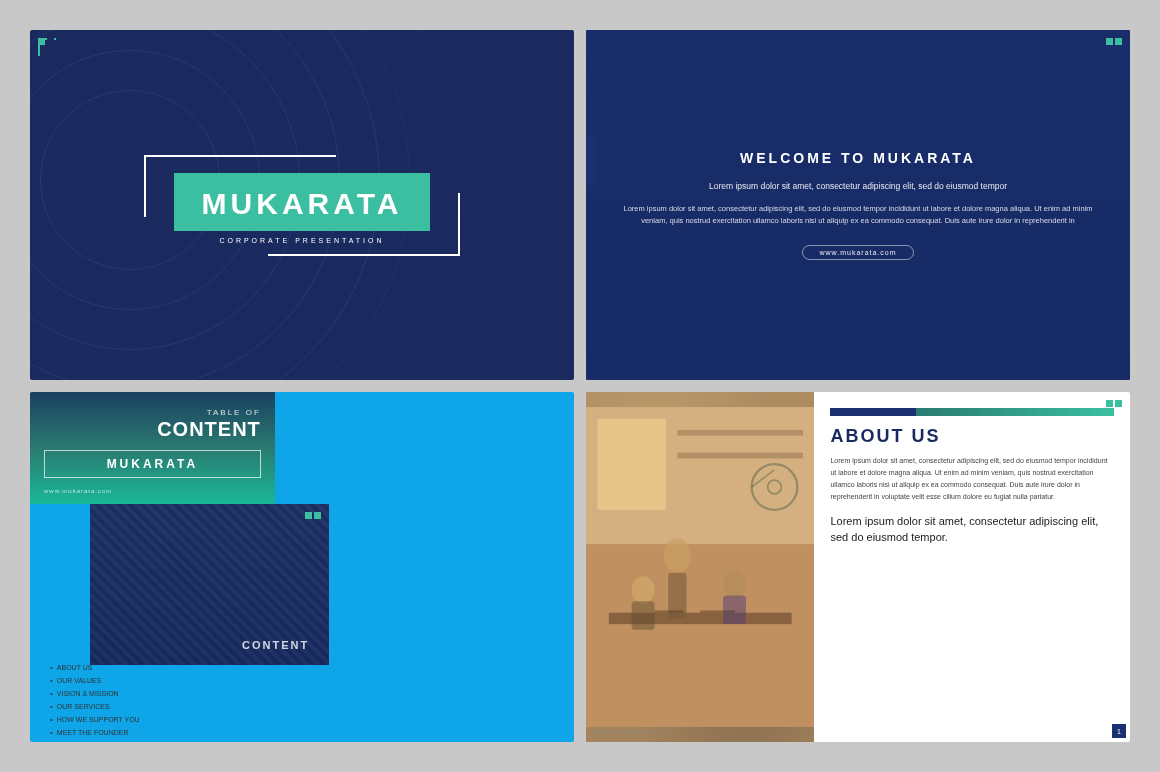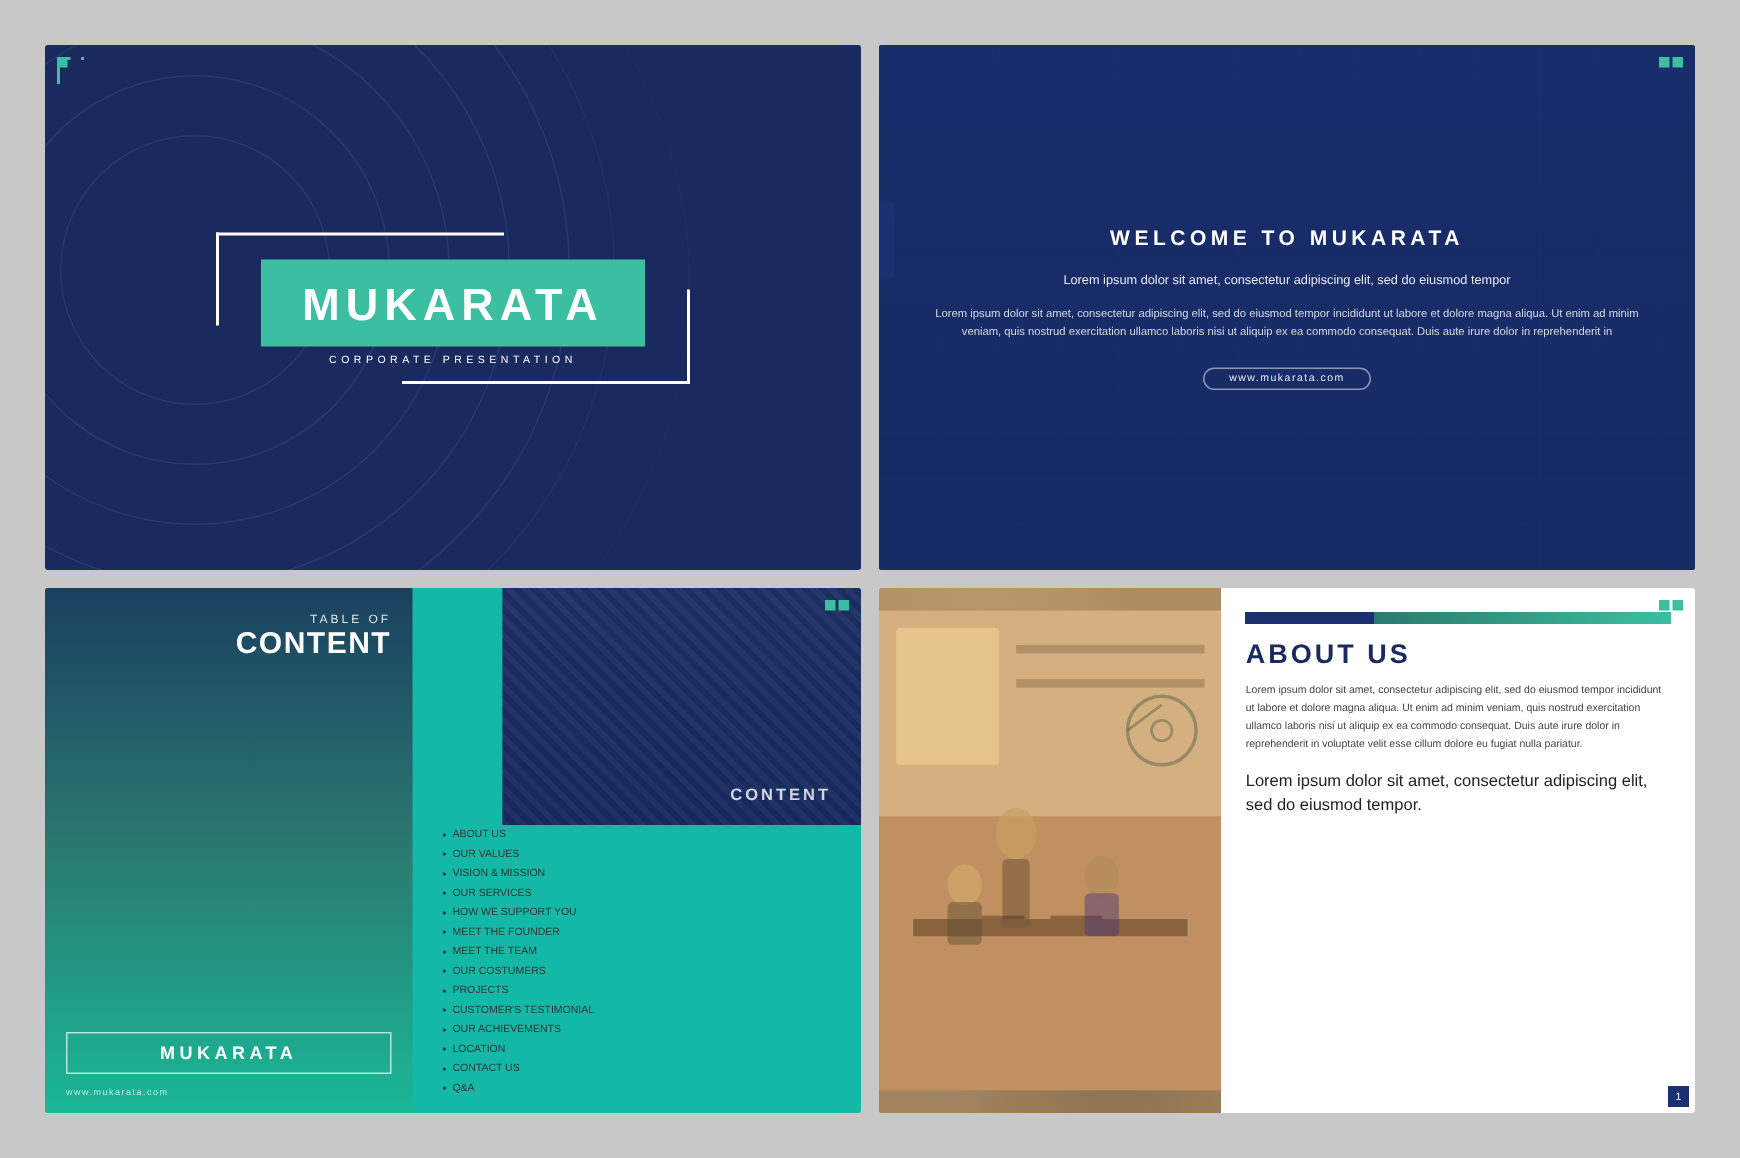--- a/index.html
+++ b/index.html
@@ -188,23 +188,23 @@
     .slide-2 .s2-corner-left {
       position: absolute;
       left: 0; top: 30%;
       width: 10px; height: 50px;
       background: #1a3070;
       z-index: 5;
     }
 
     
     .slide-3 {
-      background: #14b8a6;
-      display: flex;
-      flex-direction: row;
+      background: #0ea5e9;
+      display: flex;
+      flex-direction: column;
     }
 
     .s3-left {
       width: 45%;
       background: linear-gradient(180deg, #1a4060 0%, #2a7a70 50%, #1ab898 100%);
       display: flex;
       flex-direction: column;
       justify-content: space-between;
       padding: 16px 14px 10px 14px;
       position: relative;

